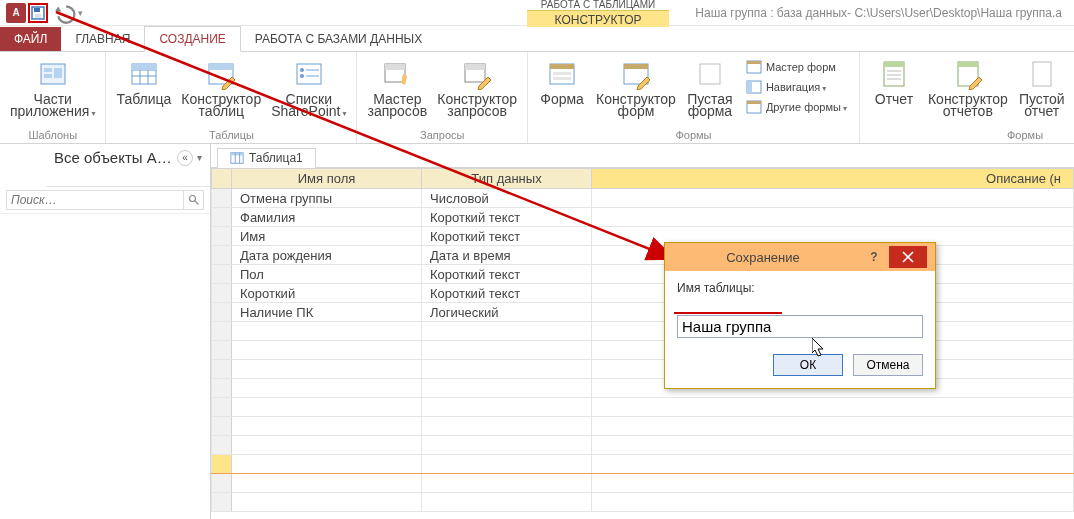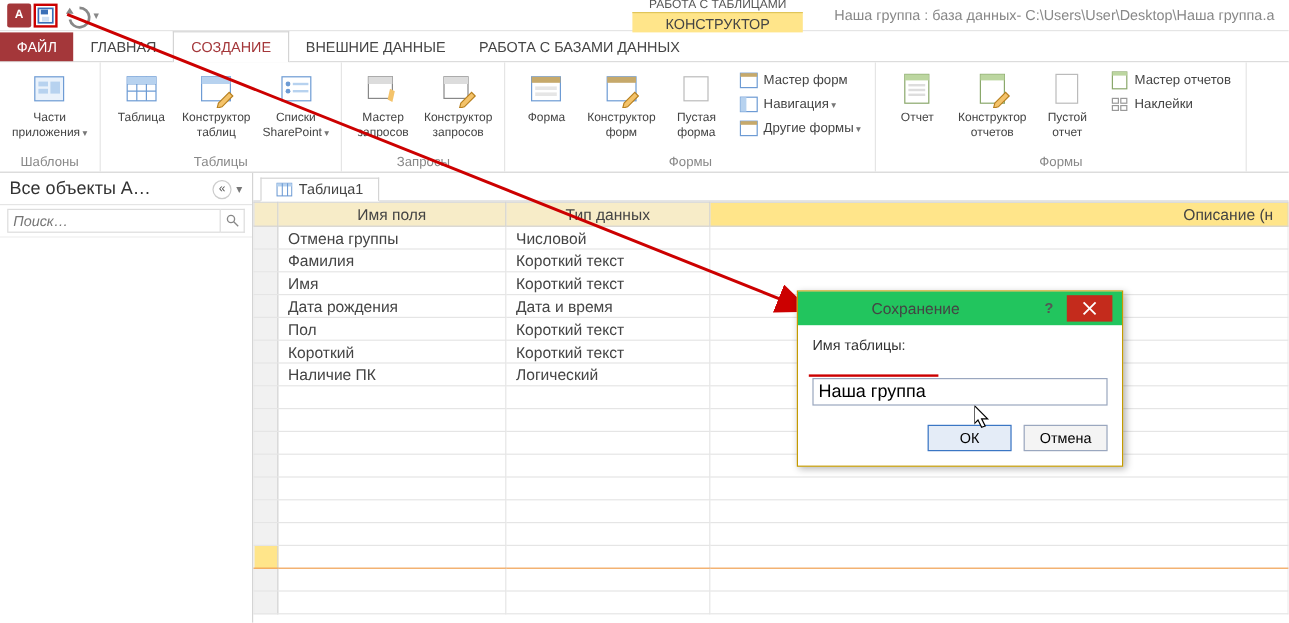--- a/index.html
+++ b/index.html
@@ -22,35 +22,35 @@
   .tab { padding:5px 14px 5px; font-size:12px; color:#444; cursor:pointer; }
   .tab.file { background:#a4373a; color:#ffffff; }
   .tab.active { color:#a4373a; border:1px solid #d4d4d4; border-bottom:1px solid #fff; margin-bottom:-1px; background:#fff;}
 
   
   .ribbon { height:92px; background:#fff; border-bottom:1px solid #d4d4d4; display:flex;}
   .group { border-right:1px solid #e5e5e5; padding:4px 8px 2px; display:flex; flex-direction:column; }
   .group-items { flex:1; display:flex; gap:6px; align-items:flex-start;}
   .big-btn { display:flex; flex-direction:column; align-items:center; gap:3px; padding:2px; text-align:center; min-width:52px; }
   .big-btn .ic { width:32px; height:32px; }
-  .big-btn .lbl { font-size:10px; line-height:12px; }
+  .big-btn .lbl { font-size:14px; line-height:12px; }
   .mini-dd::after { content:"▾"; font-size:8px; color:#777; margin-left:2px;}
   .small-col { display:flex; flex-direction:column; gap:2px; padding-top:2px;}
   .small-btn { display:flex; align-items:center; gap:4px; font-size:11px; padding:1px 4px; white-space:nowrap;}
   .small-btn .sic { width:16px; height:16px; }
   .group-title { font-size:11px; color:#888; text-align:center; padding-top:2px;}
 
   
   .ic, .sic { display:inline-block; }
   svg { display:block; }
 
   
   .content { position:absolute; top:144px; bottom:0; left:0; right:0; display:flex; }
   .nav { width:211px; border-right:1px solid #d4d4d4; display:flex; flex-direction:column;}
-  .nav-head { display:flex; align-items:center; padding:5px 8px 4px; font-size:15px; color:#333; border-bottom:1px solid #e5e5e5;}
+  .nav-head { display:flex; align-items:center; padding:5px 8px 20px; font-size:15px; color:#333; border-bottom:1px solid #e5e5e5;margin-left:46px;}
   .nav-head .chev { margin-left:auto; width:16px; height:16px; border:1px solid #ccc; border-radius:50%; display:flex; align-items:center; justify-content:center; font-size:10px; color:#555;}
   .nav-head .dd { margin-left:4px; font-size:10px; color:#777;}
   .search { display:flex; padding:3px 6px; border-bottom:1px solid #eee;}
   .search input { flex:1; border:1px solid #ddd; font-size:12px; font-style:italic; color:#888; padding:2px 4px; height:20px;}
   .search .sbtn { width:20px; height:20px; border:1px solid #ddd; border-left:none; display:flex; align-items:center; justify-content:center; color:#888;}
 
   .main { flex:1; display:flex; flex-direction:column; overflow:hidden;}
   .doc-tabs { height:24px; border-bottom:1px solid #d4d4d4; display:flex; align-items:flex-end; padding-left:6px;}
   .doc-tab { border:1px solid #d4d4d4; border-bottom:1px solid #fff; margin-bottom:-1px; background:#fff; padding:2px 12px; font-size:12px; display:flex; align-items:center; gap:5px;}
   .doc-tab .tic { width:14px; height:14px; }
@@ -64,21 +64,21 @@
   table.dg td { border:1px solid #e5e5e5; padding:1px 8px; height:19px; }
   table.dg td.rowsel { background:#f1f1f1; border-right:1px solid #d4d4d4;}
   table.dg tr.cur td.rowsel { background:#ffe58a;}
   table.dg tr.cur td { border-top:1px solid #f0a050; border-bottom:1px solid #f0a050;}
 
   
   .arrow-layer { position:absolute; inset:0; pointer-events:none; }
 
   
   .dialog { position:absolute; left:664px; top:242px; width:272px; background:#fff; border:1px solid #c49a00; box-shadow:2px 2px 6px rgba(0,0,0,.3);}
-  .dialog .dlg-title { background:#22c55e; height:28px; display:flex; align-items:center; padding:0 6px 0 0;}
+  .dialog .dlg-title { background:#fdba74; height:28px; display:flex; align-items:center; padding:0 6px 0 0;}
   .dialog .dlg-title .t { flex:1; text-align:center; font-size:13px; color:#444;}
   .dialog .dlg-title .help { width:26px; text-align:center; font-weight:bold; color:#555;}
   .dialog .dlg-title .close { width:38px; height:22px; background:#c42b1c; color:#fff; display:flex; align-items:center; justify-content:center; margin:2px;}
   .dialog .dlg-body { padding:10px 12px 6px;}
   .dialog label { font-size:12px; color:#333; }
   .dialog input.txt { width:100%; border:1px solid #9aa7bf; padding:2px 4px; font-size:15px; margin-top:20px;}
   .underline-red { position:absolute; left:674px; top:312px; width:108px; height:2px; background:#c00;}
   .dlg-buttons { display:flex; justify-content:flex-end; gap:10px; padding:10px 12px 12px;}
   .dlg-buttons button { width:70px; height:22px; font-size:12px; border:1px solid #9aa7bf; background:#f4f4f4;}
   .dlg-buttons button.primary { background:#e4ecf7; border:1px solid #3a76c4;}
@@ -112,21 +112,20 @@
       <div class="ctx-tabs">КОНСТРУКТОР</div>
     </div>
   </div>
   <div class="win-title">Наша группа : база данных- C:\Users\User\Desktop\Наша группа.a</div>
 </div>
 
 <div class="tabs">
   <div class="tab file">ФАЙЛ</div>
   <div class="tab">ГЛАВНАЯ</div>
   <div class="tab active">СОЗДАНИЕ</div>
-  <div class="tab">ВНЕШНИЕ ДАННЫЕ</div>
   <div class="tab">РАБОТА С БАЗАМИ ДАННЫХ</div>
   <div style="flex:1"></div>
 </div>
 
 <div class="ribbon">
 
   <div class="group">
     <div class="group-items">
       <div class="big-btn">
         <svg class="ic" viewBox="0 0 32 32">

